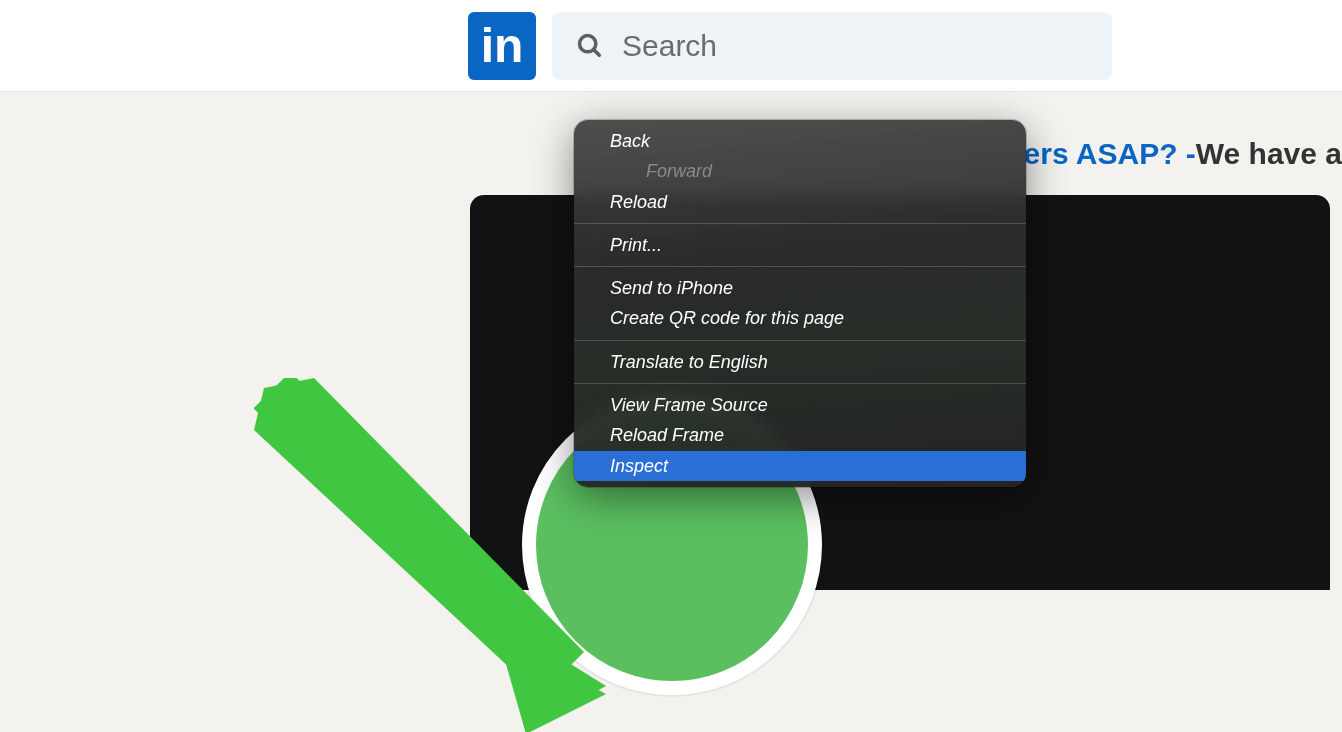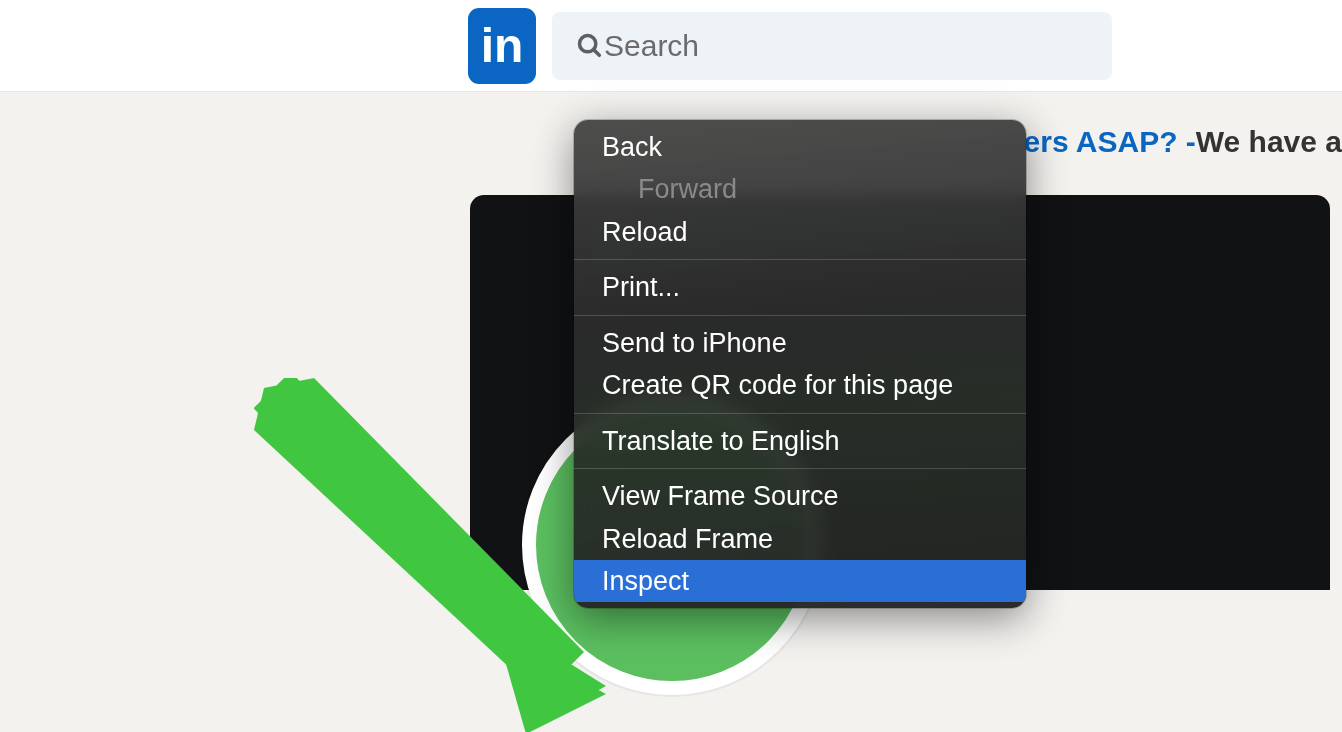--- a/index.html
+++ b/index.html
@@ -15,54 +15,55 @@
     background: #ffffff;
     height: 92px;
     display: flex;
     align-items: center;
     padding-left: 468px;
     gap: 16px;
     border-bottom: 1px solid #e6e6e6;
   }
   .logo {
     width: 68px;
-    height: 76px;
+    height: 68px;
     background: #0a66c2;
-    border-radius: 11px;
+    border-radius: 6px;
     display: flex;
     align-items: center;
     justify-content: center;
     color: #fff;
     font-weight: 700;
     font-size: 48px;
     line-height: 1;
   }
   .search-wrap {
     background: #eef3f8;
     border-radius: 8px;
     height: 68px;
     width: 560px;
     display: flex;
     align-items: center;
     padding: 0 24px;
+    gap: 18px;
   }
   .search-wrap svg { flex: 0 0 auto; }
   .search-input {
     border: none;
     background: transparent;
     font-size: 30px;
     color: #666;
     outline: none;
     width: 100%;
   }
   .search-input::placeholder { color: #6b6b6b; }
 
   .banner {
     position: absolute;
-    top: 102px;
+    top: 114px;
     left: 0;
     right: 0;
     height: 80px;
     display: flex;
     align-items: center;
     justify-content: flex-end;
     padding-right: 0;
     font-size: 30px;
     font-weight: 700;
     white-space: nowrap;
@@ -106,24 +107,25 @@
     width: 452px;
     border-radius: 14px;
     background: linear-gradient(175deg, rgba(66,66,66,0.94) 0%, rgba(44,44,44,0.95) 40%, rgba(40,48,40,0.95) 60%, rgba(36,36,36,0.97) 100%);
     box-shadow: 0 10px 40px rgba(0,0,0,0.45), 0 0 0 1px rgba(0,0,0,0.2);
     overflow: hidden;
     backdrop-filter: blur(8px);
     z-index: 50;
   }
   .ctx-item {
     color: #fff;
-    font-size: 27px;
-    padding: 3px 28px;
+    font-size: 18px;
+    padding: 3px 36px;
     line-height: 1.35;
     cursor: default;
+    font-style: italic;
   }
   .ctx-group { padding: 6px 0; }
   .ctx-item.disabled { color: #8a8a8a; margin-left: 36px; }
   .ctx-item.highlight {
     background: #2a6fd6;
   }
   .ctx-sep {
     height: 1px;
     background: rgba(255,255,255,0.18);
     margin: 0;

